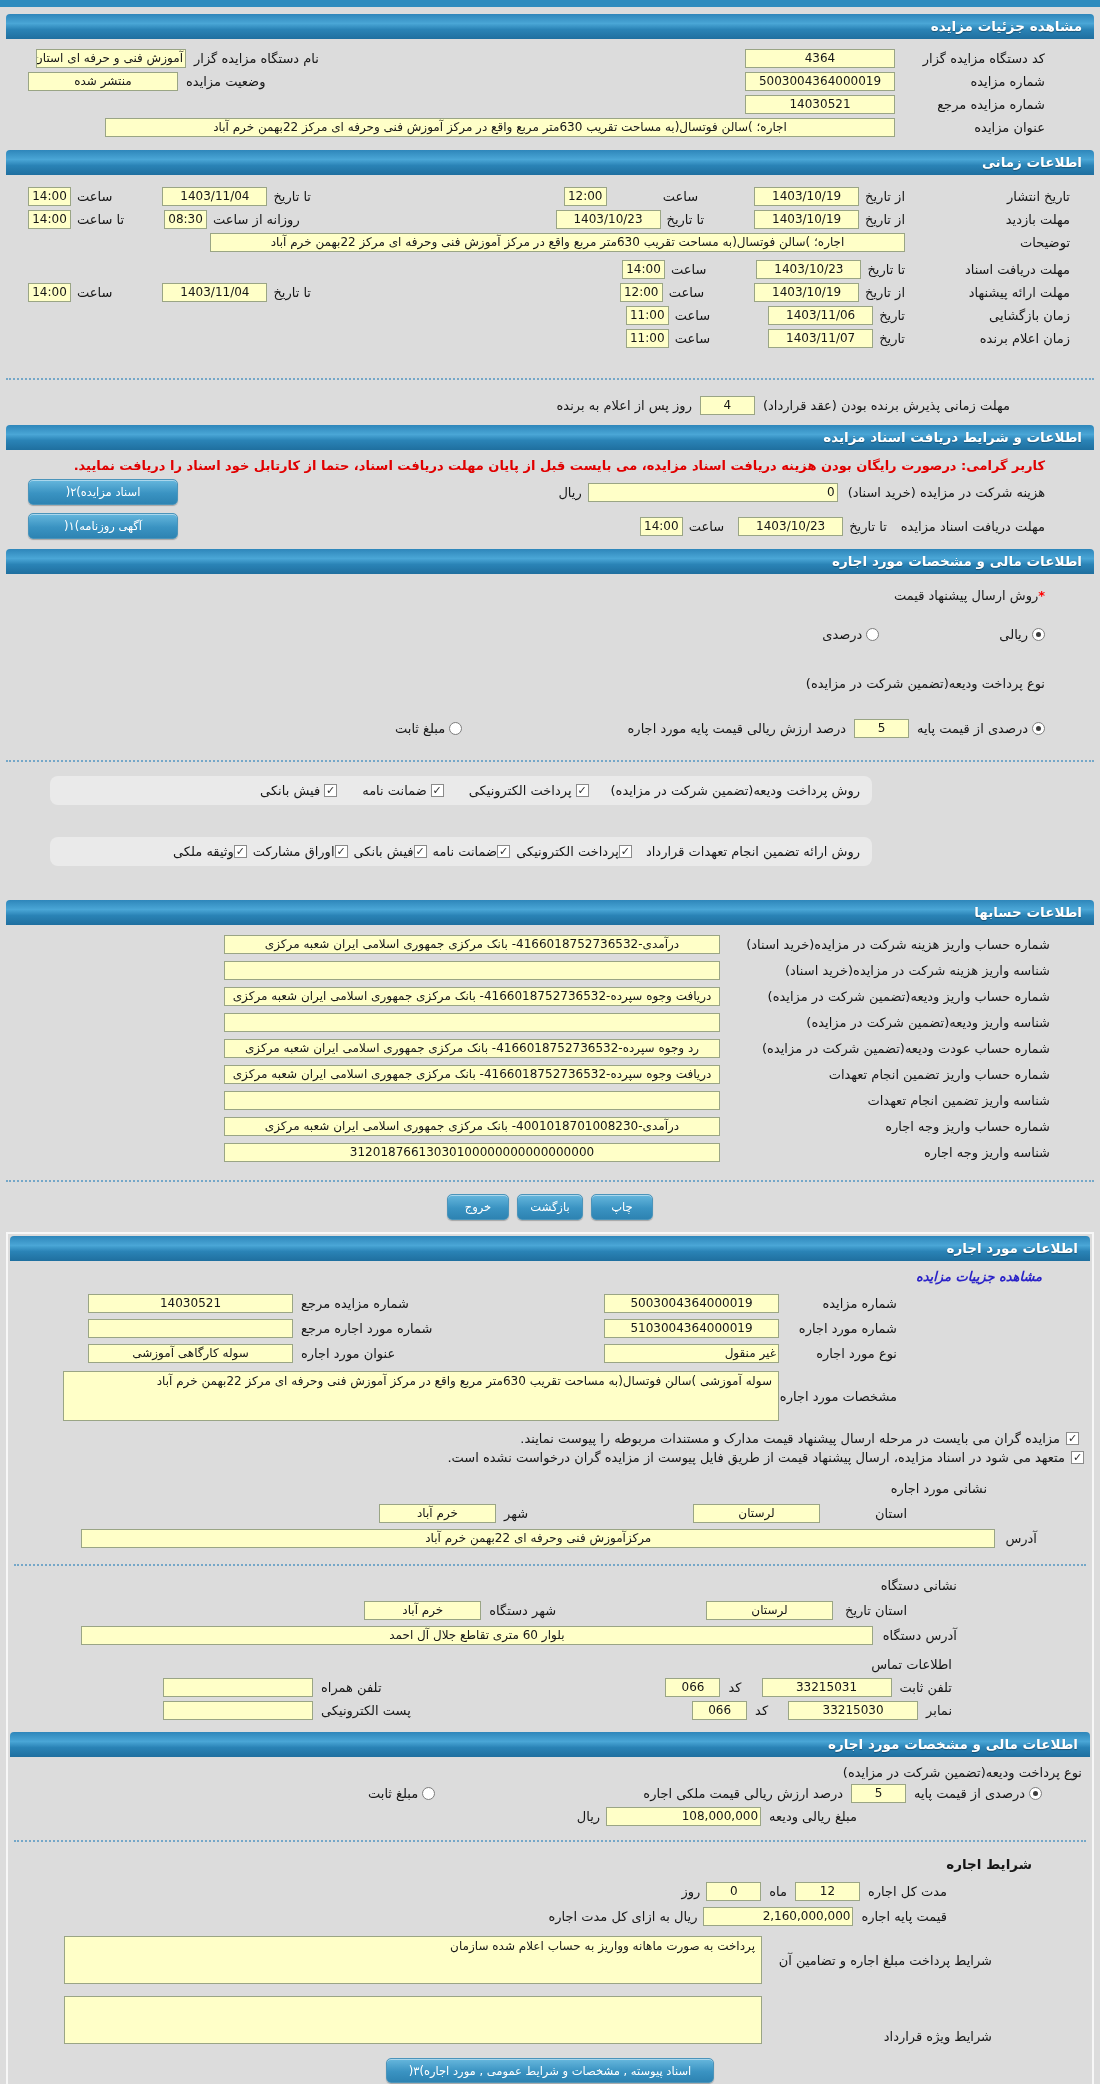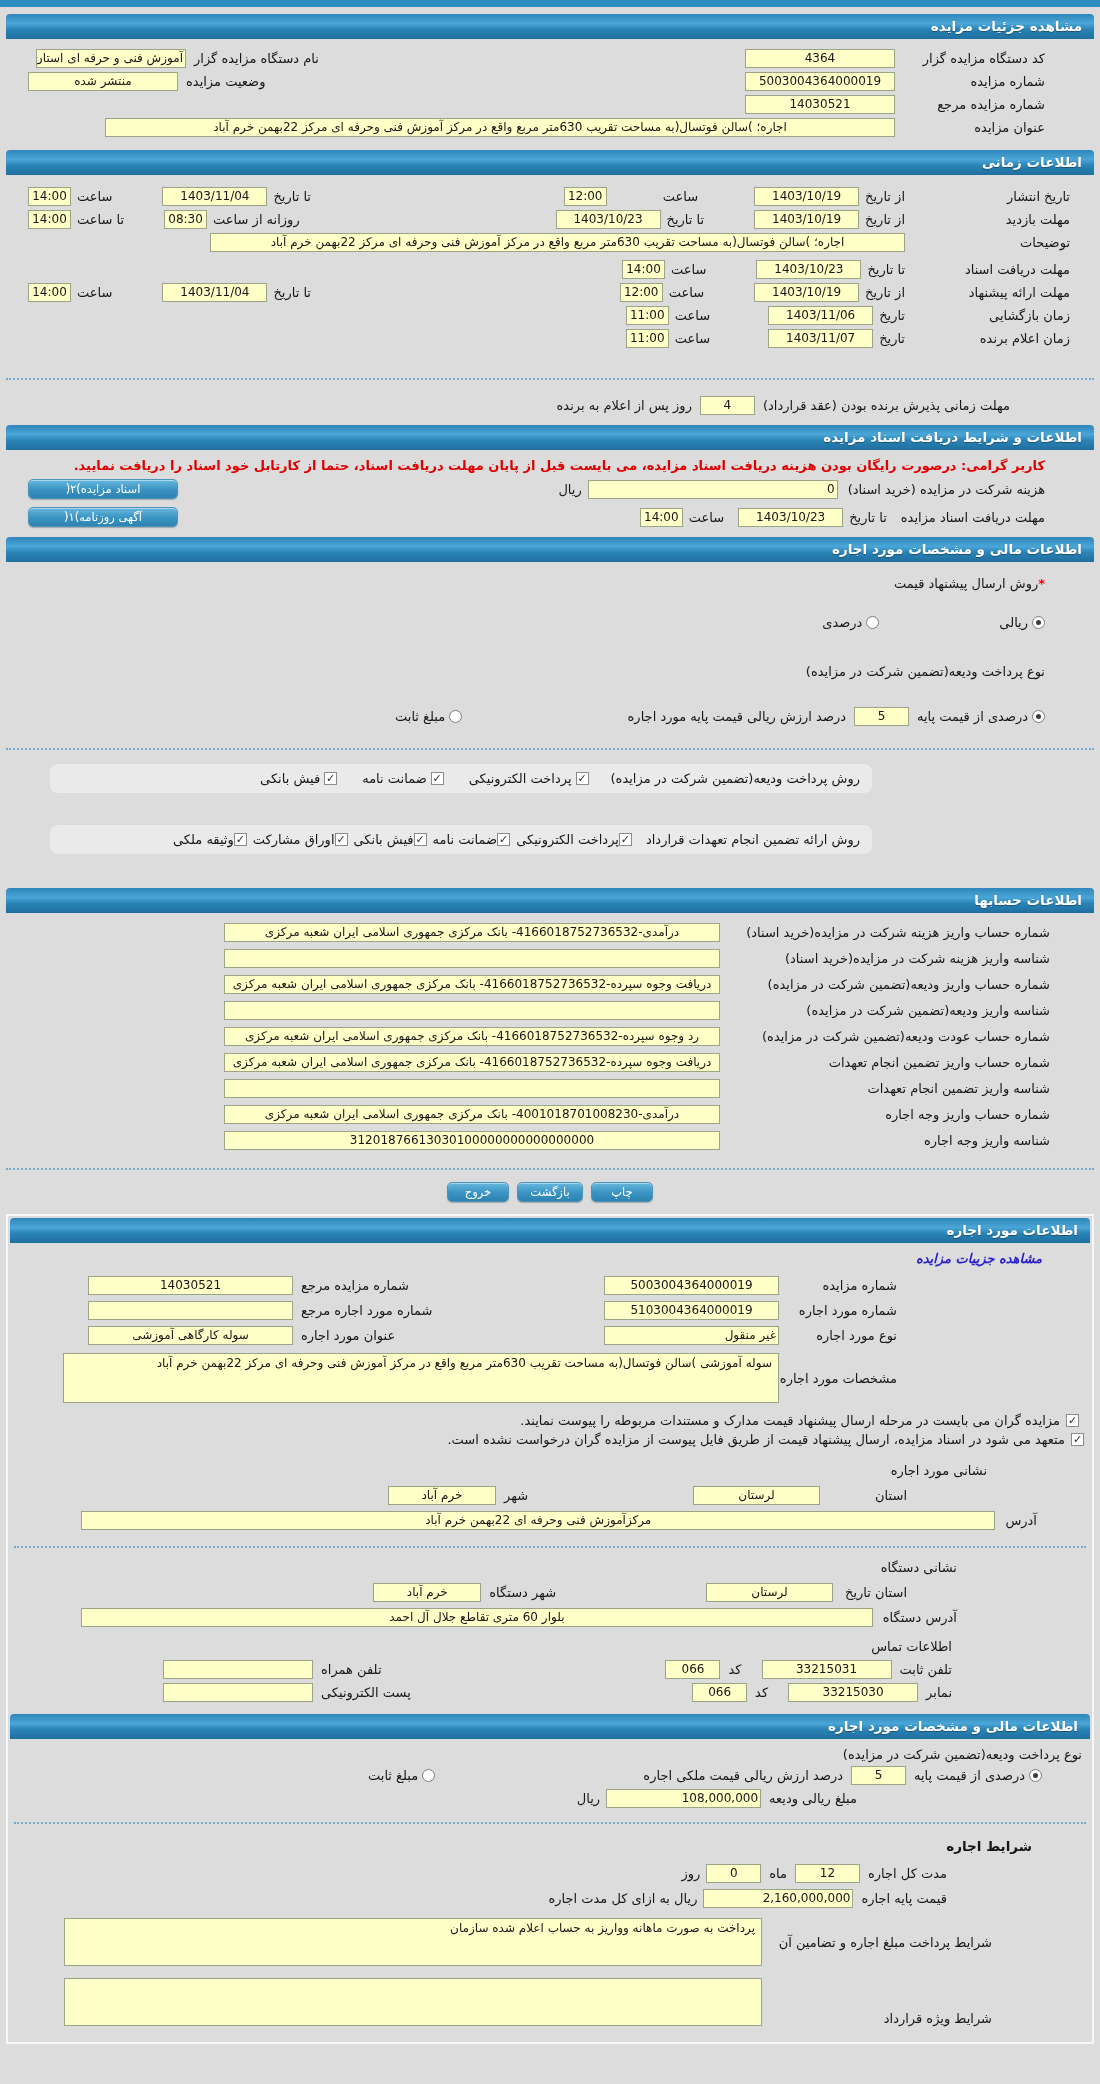--- a/index.html
+++ b/index.html
@@ -11,25 +11,25 @@
        background:linear-gradient(180deg,#2e86ba 0%,#4aa6d6 38%,#2a83b6 62%,#1f6f9f 100%);
        color:#fff;font-weight:bold;font-size:13.5px;line-height:25px;text-shadow:0 1px 1px rgba(0,0,0,.35)}
   .row{display:flex;align-items:center;margin:4px 0}
   .lbl{white-space:nowrap}
   .sp{flex:1}
   .f{background:#ffffc8;border:1px solid #9aa585;height:19px;line-height:17px;font-size:12px;
      text-align:center;white-space:nowrap;overflow:hidden;padding:0 2px;flex:0 0 auto}
   .f.right{text-align:right;padding-left:4px}
   .ta{background:#ffffc8;border:1px solid #9aa585;font-size:12px;padding:2px 6px;overflow:hidden;text-align:right}
   .fx{flex:1 1 auto}
-  .w55{width:55px}.w62{width:43px}.w65{width:65px}.w105{width:105px}.w120{width:108px}.w127{width:127px}
+  .w55{width:55px}.w62{width:43px}.w65{width:65px}.w105{width:105px}.w120{width:117px}.w127{width:127px}
   .w130{width:130px}.w150{width:150px}.w155{width:155px}.w175{width:175px}.w205{width:205px}.w250{width:250px}.w496{width:496px}
   .ml4{margin-left:4px}.ml6{margin-left:6px}.ml8{margin-left:8px}.ml25{margin-left:25px}.ml50{margin-left:50px}
   .ml120{margin-left:120px}
-  .btn{display:inline-flex;align-items:center;justify-content:center;height:20px;padding:0 14px;
+  .btn{display:inline-flex;align-items:center;justify-content:center;height:20px;padding:12px 14px;
        border:1px solid #4b94ba;border-radius:5px;color:#fff;font-size:11.5px;cursor:pointer;white-space:nowrap;
        background:linear-gradient(180deg,#66b7dd 0%,#3a93c2 55%,#2d83b2 100%);
        box-shadow:inset 0 1px 0 rgba(255,255,255,.45),0 1px 1px rgba(0,0,0,.25)}
   .wbtn{width:150px}
   .dots{border-top:2px dotted #74a7c8;margin:0 6px}
   .warn{color:#e00000;font-weight:bold;font-size:13px;text-align:right;padding:0 55px;margin:8px 0 6px}
   .req{color:#f00;font-weight:bold}
   .radio{width:13px;height:13px;border-radius:50%;border:1px solid #7d7d7d;background:#fff;
          display:inline-block;position:relative;flex:0 0 auto}
   .radio.on::after{content:'';position:absolute;left:3px;top:3px;right:3px;bottom:3px;background:#3c3c3c;border-radius:50%}
@@ -406,14 +406,17 @@
 
   <div class="row" style="padding:0 100px 0 56px;margin-top:10px;align-items:center">
     <span class="lbl" style="width:230px;white-space:normal">شرایط پرداخت مبلغ اجاره و تضامین آن</span>
     <div class="ta fx" style="height:48px">پرداخت به صورت ماهانه وواریز به حساب اعلام شده سازمان</div>
   </div>
   <div class="row" style="padding:0 100px 0 56px;margin-top:12px;align-items:flex-end">
     <span class="lbl" style="width:230px;white-space:normal">شرایط ویژه قرارداد</span>
     <div class="ta fx" style="height:48px"></div>
   </div>
 
+  <div class="row center" style="margin-top:14px">
+    <span class="btn" style="height:25px;padding:0 22px">اسناد پیوسته , مشخصات و شرایط عمومی , مورد اجاره)۳(</span>
+  </div>
 
 </div>
 
 </body></html>

